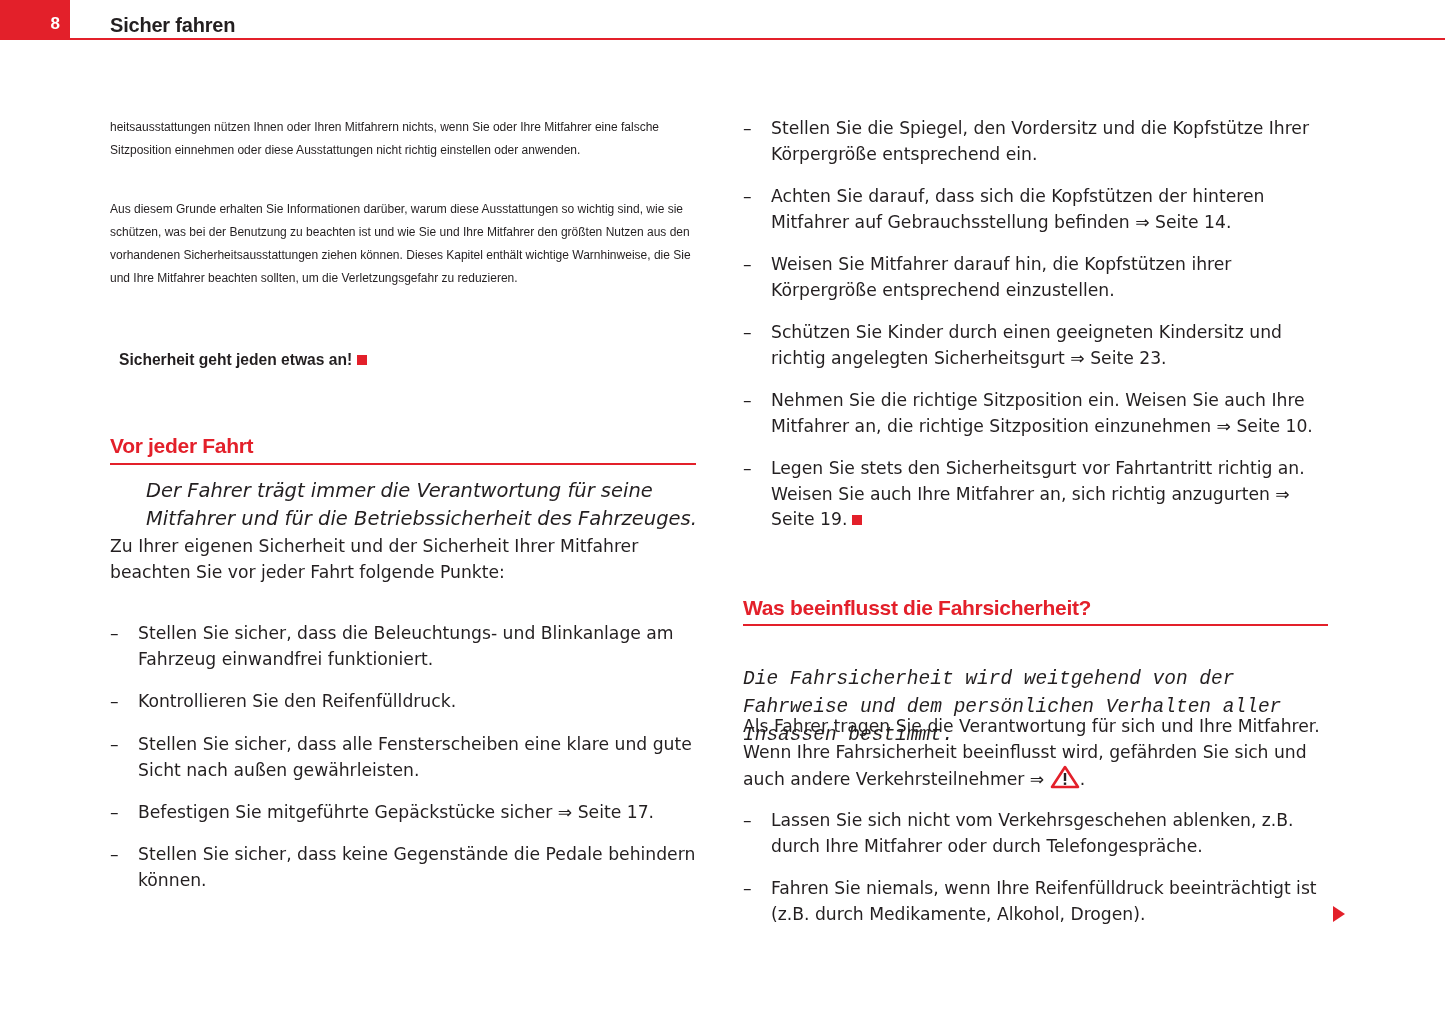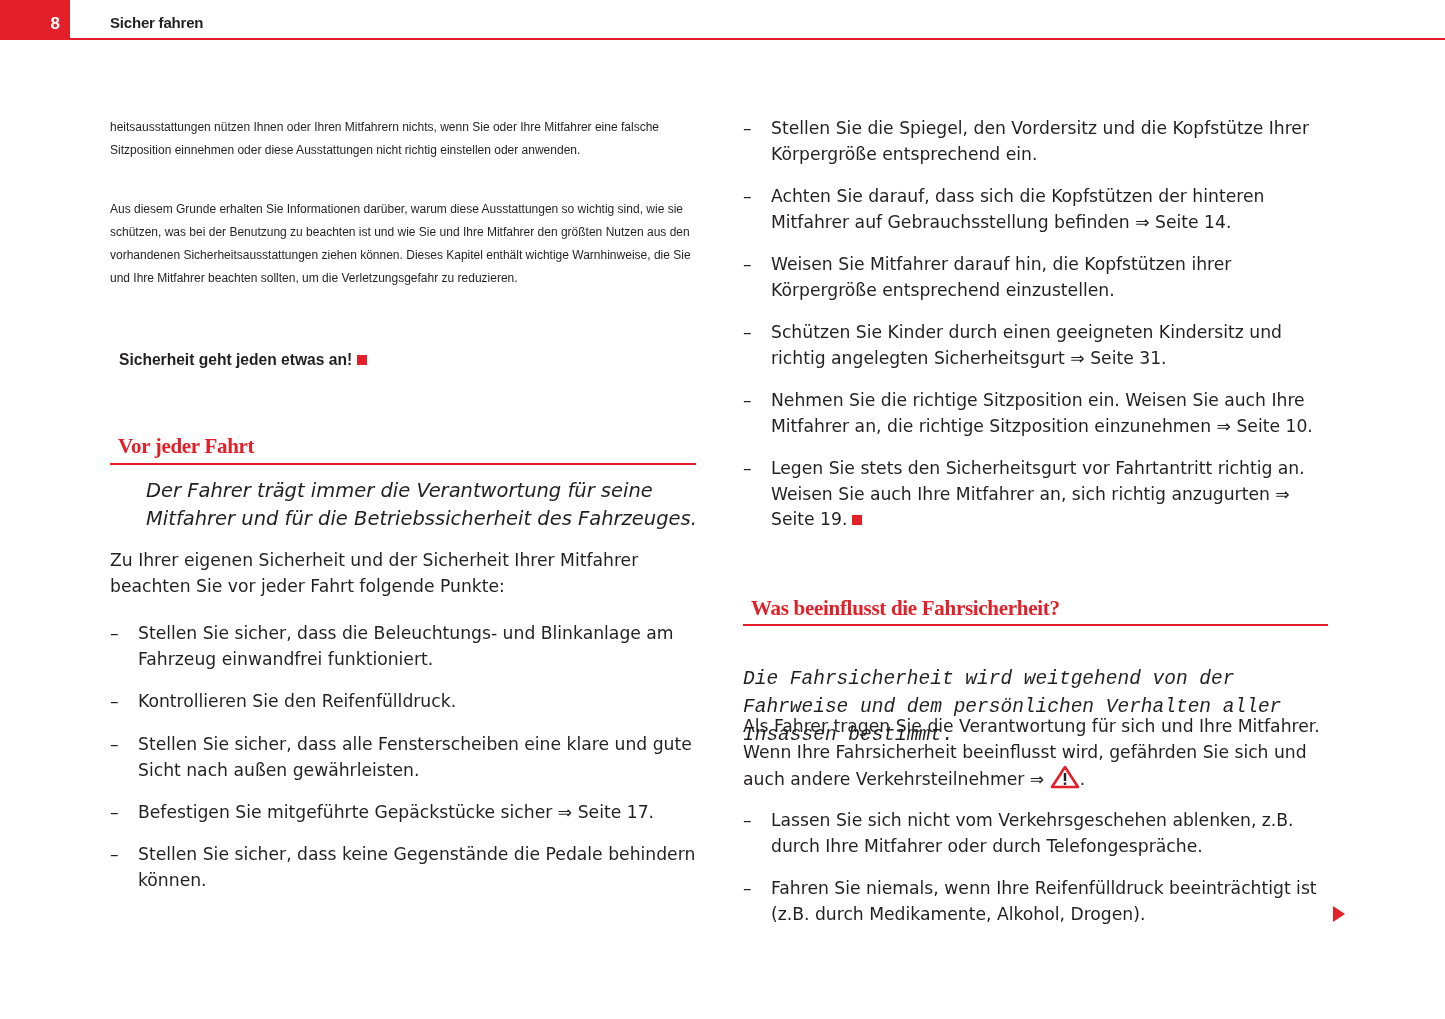--- a/index.html
+++ b/index.html
@@ -2,32 +2,32 @@
 <html><head>
   <meta charset="utf-8">
   <style>
     * { box-sizing: border-box; margin: 0; padding: 0; }
     html, body { width: 1445px; height: 1019px; background: #ffffff; overflow: hidden; }
     body { position: relative; font-family: "DejaVu Sans", "Liberation Sans", sans-serif; color: #231f20; }
 
     .header { position: absolute; left: 0; top: 0; width: 1445px; height: 41px; }
     .page-num-box { position: absolute; left: 0; top: 0; width: 70px; height: 40px; background: #e3202a; }
     .page-num { position: absolute; right: 10px; top: 14px; color: #fff; font-weight: bold; font-size: 17px; font-family: "Liberation Sans", sans-serif; }
-    .header-title { position: absolute; left: 110px; top: 14px; font-weight: bold; font-size: 15px; font-family: "Liberation Sans", sans-serif; color: #231f20; letter-spacing: -0.2px; }
+    .header-title { position: absolute; left: 110px; top: 14px; font-weight: bold; font-size: 20px; font-family: "Liberation Sans", sans-serif; color: #231f20; letter-spacing: -0.2px; }
     .header-rule { position: absolute; left: 70px; top: 38px; width: 1375px; height: 2px; background: #e3202a; }
 
     .col { position: absolute; top: 0; }
     .col-left { left: 110px; width: 586px; }
     .col-right { left: 743px; width: 585px; }
 
     .small-p { position: absolute; left: 0; width: 586px; font-family: Liberation Sans, sans-serif; font-size: 12px; line-height: 23px; color: #231f20; }
     .bold-line { position: absolute; left: 0; font-family: "Liberation Sans", sans-serif; font-weight: bold; font-size: 15.6px; line-height: 23px; color: #231f20; margin-left: 9px; }
     .endmark { display: inline-block; width: 10px; height: 10px; background: #e3202a; margin-left: 5px; vertical-align: 0px; }
 
-    .section-head { position: absolute; left: 8px; font-family: Liberation Serif, serif; font-weight: bold; font-size: 21px; color: #e3202a; letter-spacing: -0.3px; }
+    .section-head { position: absolute; left: 0; font-family: Liberation Sans, sans-serif; font-weight: bold; font-size: 21px; color: #e3202a; letter-spacing: -0.3px; }
     .section-rule { position: absolute; left: 0; height: 2px; background: #e3202a; }
 
     .lead { position: absolute; left: 0; font-family: "DejaVu Sans", sans-serif; font-style: italic; font-size: 19.5px; line-height: 28px; color: #231f20; }
     .body-p { position: absolute; left: 0; font-family: "DejaVu Sans", sans-serif; font-size: 17.2px; line-height: 25.5px; color: #231f20; }
 
     .bullet { position: absolute; left: 0; display: flex; font-family: "DejaVu Sans", sans-serif; font-size: 17.2px; line-height: 25.7px; color: #231f20; }
     .bullet .dash { width: 28px; flex: 0 0 28px; }
     .bullet .txt { flex: 1; }
     .arrow { font-family: "DejaVu Sans", sans-serif; }
 
@@ -47,21 +47,21 @@
 
 <div class="col col-left">
   <p class="small-p" style="top:116px;">heitsausstattungen nützen Ihnen oder Ihren Mitfahrern nichts, wenn Sie oder Ihre Mitfahrer eine falsche Sitzposition einnehmen oder diese Ausstattungen nicht richtig einstellen oder anwenden.</p>
   <p class="small-p" style="top:198px;">Aus diesem Grunde erhalten Sie Informationen darüber, warum diese Ausstattungen so wichtig sind, wie sie schützen, was bei der Benutzung zu beachten ist und wie Sie und Ihre Mitfahrer den größten Nutzen aus den vorhandenen Sicherheitsausstattungen ziehen können. Dieses Kapitel enthält wichtige Warnhinweise, die Sie und Ihre Mitfahrer beachten sollten, um die Verletzungsgefahr zu reduzieren.</p>
   <p class="bold-line" style="top:348px;"><span>Sicherheit geht jeden etwas an!</span><span class="endmark"></span></p>
 
   <h2 class="section-head" style="top:434px;">Vor jeder Fahrt</h2>
   <div class="section-rule" style="top:463px; width:586px;"></div>
 
   <p class="lead" style="top:477px; width:590px;margin-left:36px;">Der Fahrer trägt immer die Verantwortung für seine Mitfahrer und für die Betriebssicherheit des Fahrzeuges.</p>
-  <p class="body-p" style="top:548px; width:560px;">Zu Ihrer eigenen Sicherheit und der Sicherheit Ihrer Mitfahrer beachten Sie vor jeder Fahrt folgende Punkte:</p>
+  <p class="body-p" style="top:534px; width:560px;">Zu Ihrer eigenen Sicherheit und der Sicherheit Ihrer Mitfahrer beachten Sie vor jeder Fahrt folgende Punkte:</p>
 
   <div class="bullet" style="top:621px; width:590px;">
     <span class="dash">–</span>
     <span class="txt">Stellen Sie sicher, dass die Beleuchtungs- und Blinkanlage am Fahrzeug einwandfrei funktioniert.</span>
   </div>
   <div class="bullet" style="top:689px; width:590px;">
     <span class="dash">–</span>
     <span class="txt">Kontrollieren Sie den Reifenfülldruck.</span>
   </div>
   <div class="bullet" style="top:732px; width:590px;">
@@ -86,21 +86,21 @@
   <div class="bullet" style="top:184px; width:590px;">
     <span class="dash">–</span>
     <span class="txt"><span>Achten Sie darauf, dass sich die Kopfstützen der hinteren Mitfahrer auf Gebrauchsstellung befinden</span> <span class="arrow">⇒</span> <span>Seite 14.</span></span>
   </div>
   <div class="bullet" style="top:252px; width:570px;">
     <span class="dash">–</span>
     <span class="txt">Weisen Sie Mitfahrer darauf hin, die Kopfstützen ihrer Körpergröße entsprechend einzustellen.</span>
   </div>
   <div class="bullet" style="top:320px; width:560px;">
     <span class="dash">–</span>
-    <span class="txt"><span>Schützen Sie Kinder durch einen geeigneten Kindersitz und richtig angelegten Sicherheitsgurt</span> <span class="arrow">⇒</span> <span>Seite 31.</span></span>
+    <span class="txt"><span>Schützen Sie Kinder durch einen geeigneten Kindersitz und richtig angelegten Sicherheitsgurt</span> <span class="arrow">⇒</span> <span>Seite 23.</span></span>
   </div>
   <div class="bullet" style="top:388px; width:600px;">
     <span class="dash">–</span>
     <span class="txt"><span>Nehmen Sie die richtige Sitzposition ein. Weisen Sie auch Ihre Mitfahrer an, die richtige Sitzposition einzunehmen</span> <span class="arrow">⇒</span> <span>Seite 10.</span></span>
   </div>
   <div class="bullet" style="top:456px; width:580px;">
     <span class="dash">–</span>
     <span class="txt"><span>Legen Sie stets den Sicherheitsgurt vor Fahrtantritt richtig an. Weisen Sie auch Ihre Mitfahrer an, sich richtig anzugurten</span> <span class="arrow">⇒</span> <span>Seite 19.</span><span class="endmark"></span></span>
   </div>
 

